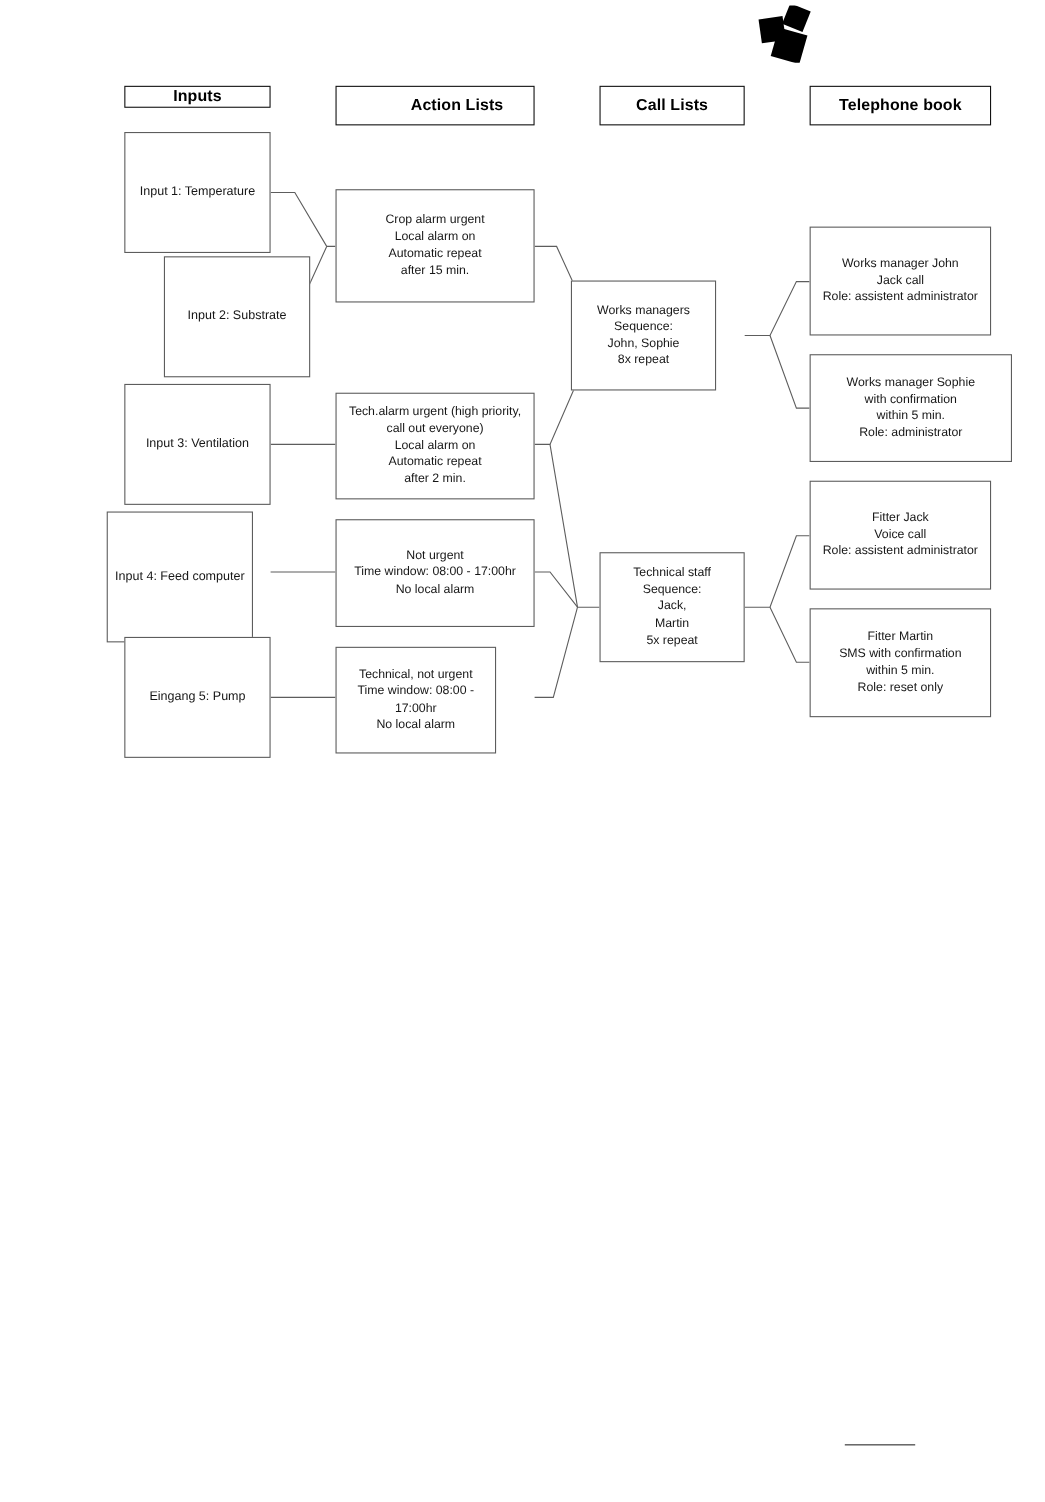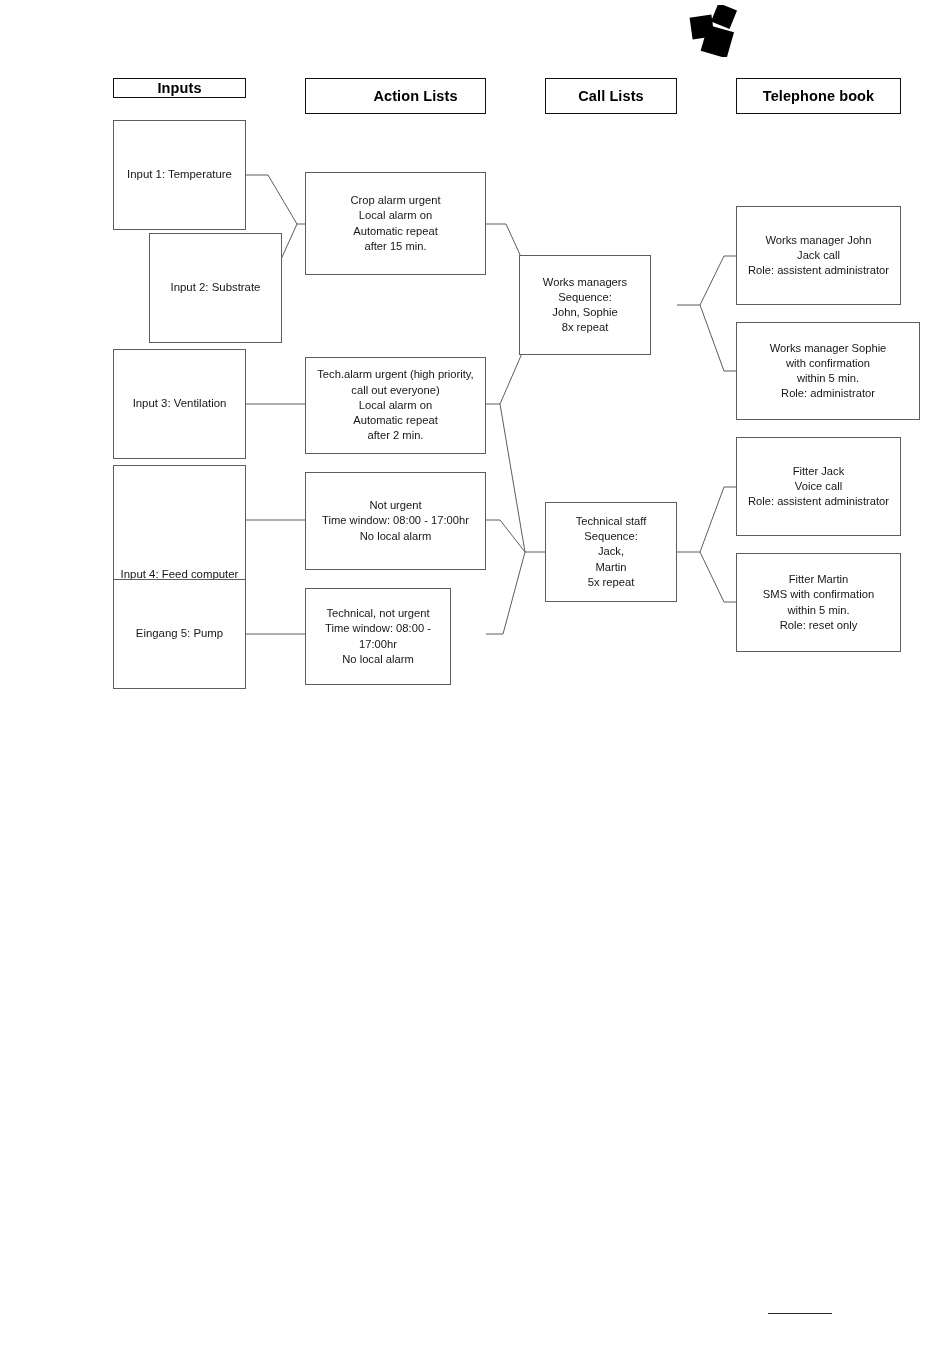--- a/index.html
+++ b/index.html
@@ -145,21 +145,21 @@
 
   <div class="node input-node" style="left:113px; top:120px; width:133px; height:110px;">
     <span class="lines">Input 1: Temperature</span>
   </div>
   <div class="node input-node" style="left:113px; top:233px; width:133px; height:110px;margin-left:36px;">
     <span class="lines">Input 2: Substrate</span>
   </div>
   <div class="node input-node" style="left:113px; top:349px; width:133px; height:110px;">
     <span class="lines">Input 3: Ventilation</span>
   </div>
-  <div class="node input-node" style="left:113px; top:465px; width:133px; height:119px;align-items:flex-end;">
+  <div class="node input-node" style="left:97px; top:465px; width:133px; height:119px;">
     <span class="lines">Input 4: Feed computer</span>
   </div>
   <div class="node input-node" style="left:113px; top:579px; width:133px; height:110px;">
     <span class="lines">Eingang 5: Pump</span>
   </div>
 
   <div class="node" style="left:305px; top:172px; width:181px; height:103px;">
     <span class="lines">Crop alarm urgent
 Local alarm on
 Automatic repeat

